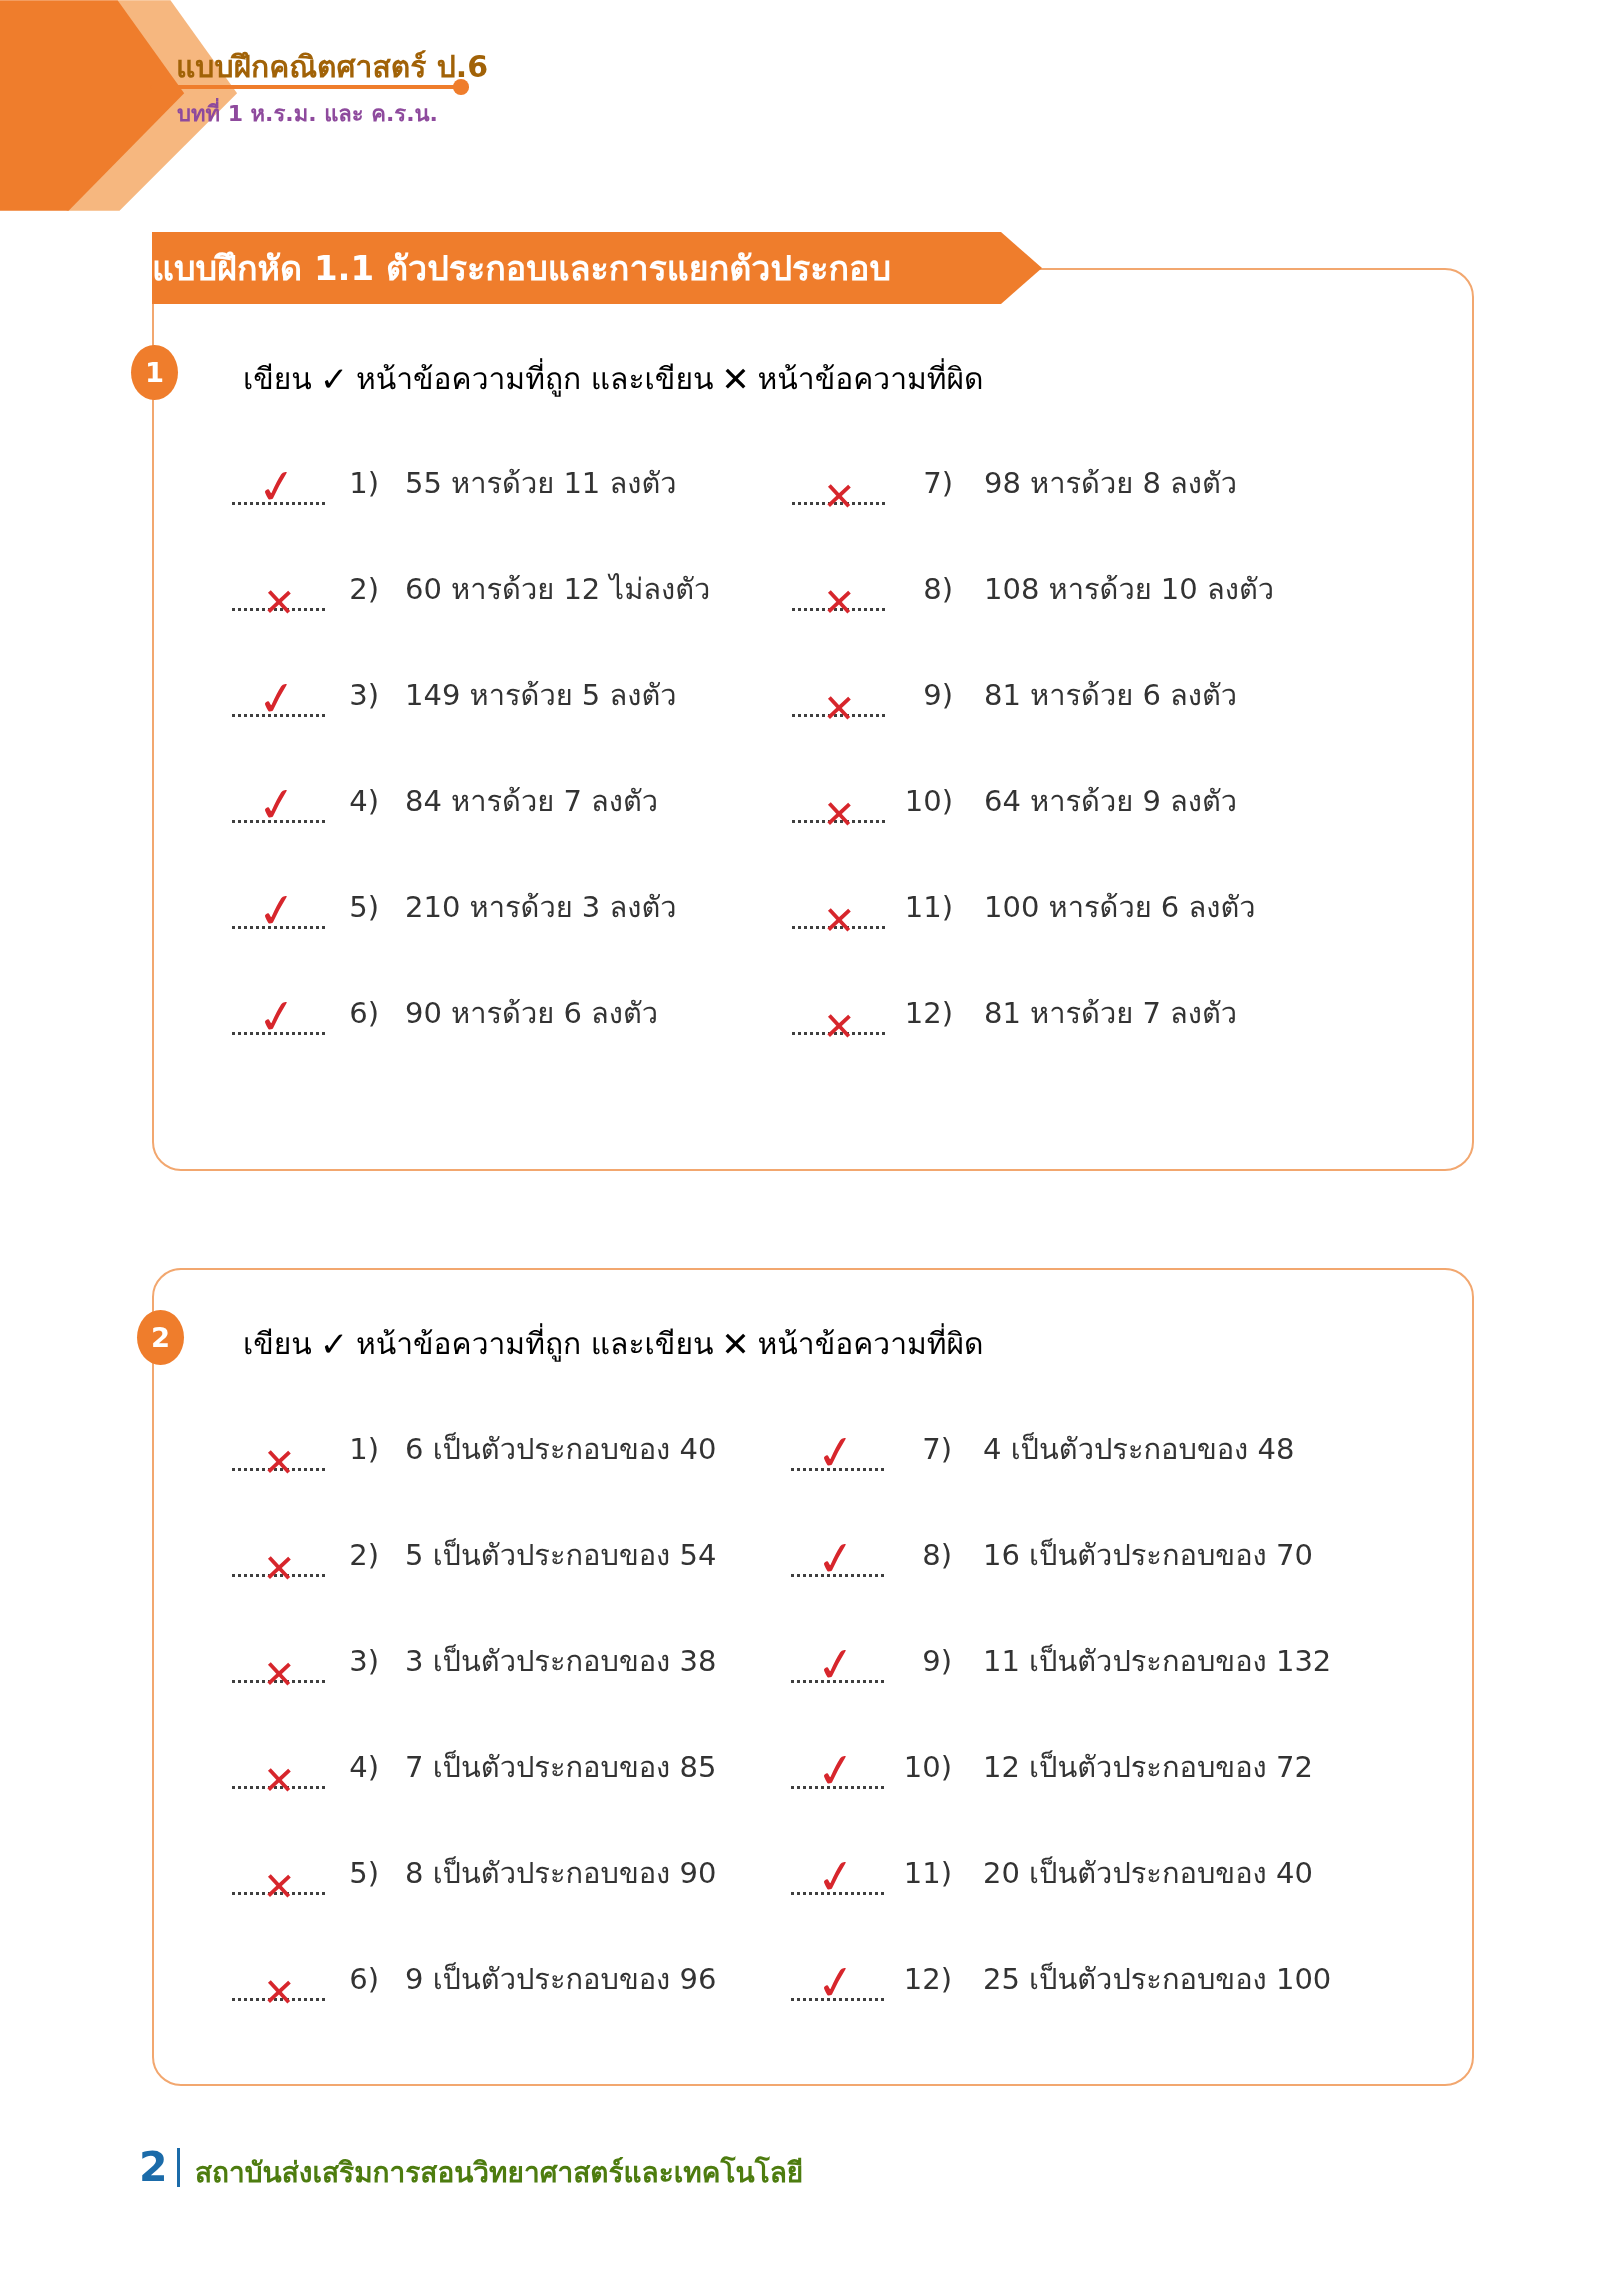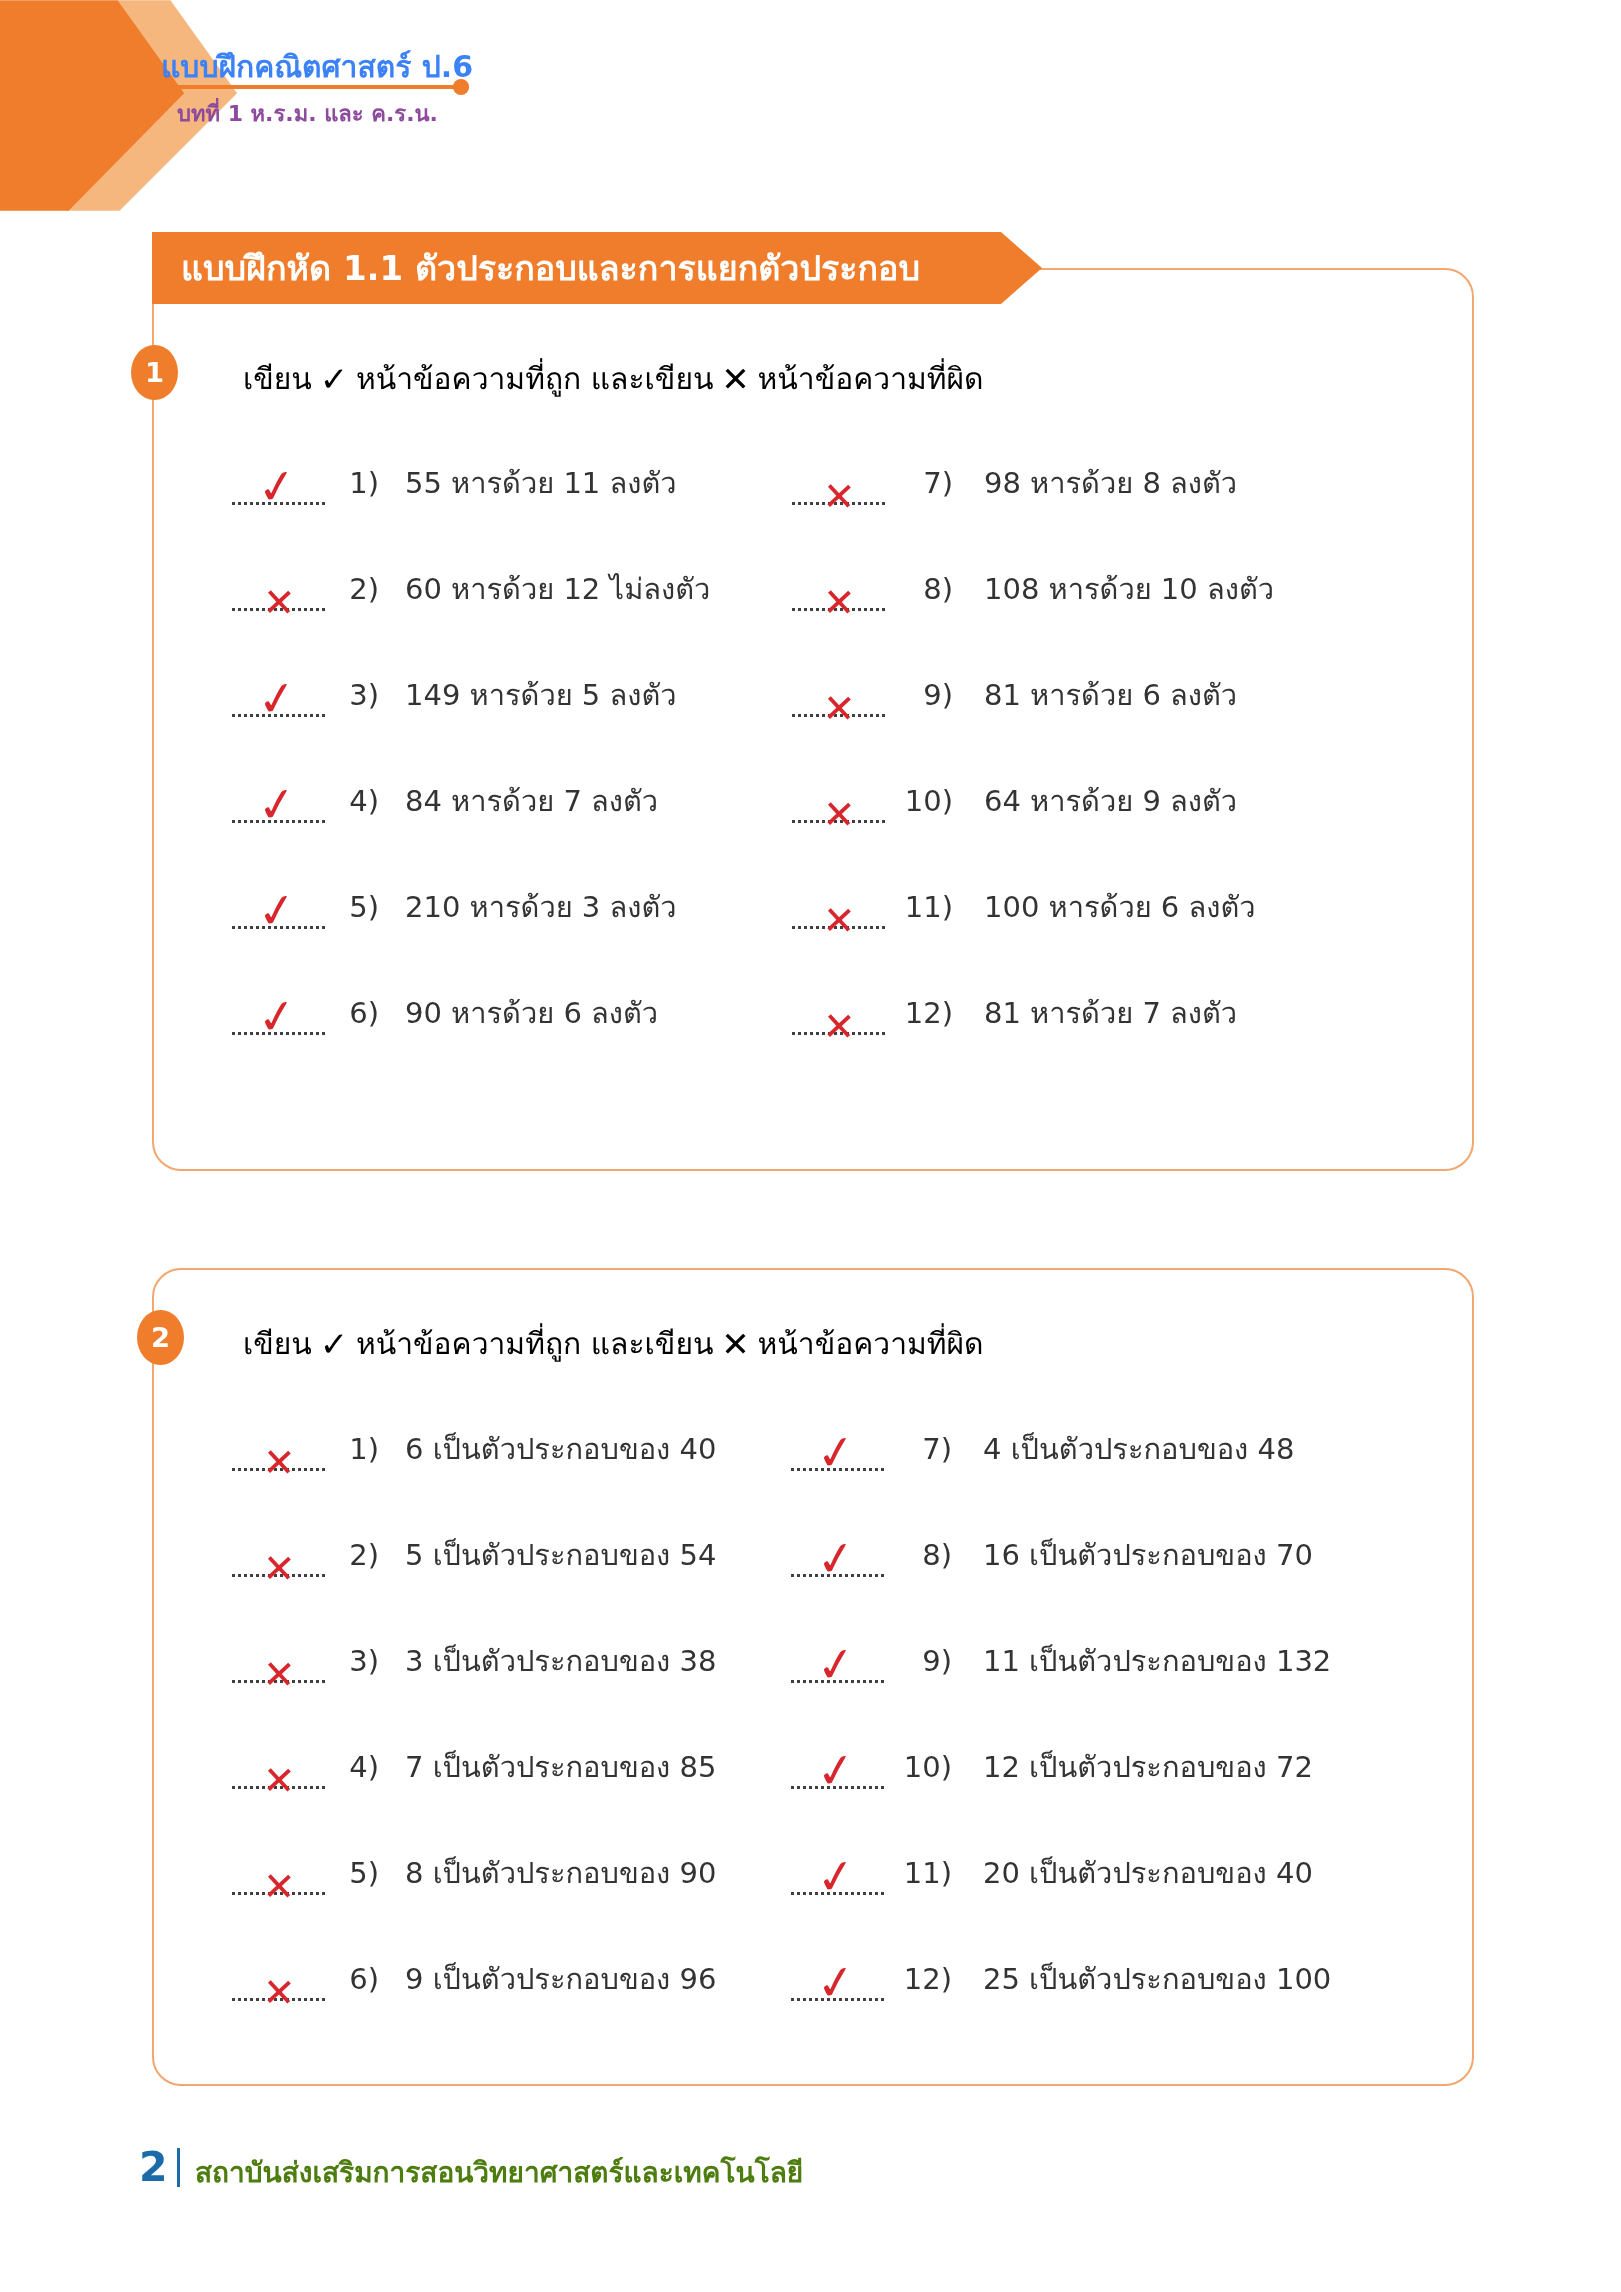--- a/index.html
+++ b/index.html
@@ -3,29 +3,29 @@
 <meta charset="utf-8">
 <style>
   html,body { margin:0; padding:0; background:#ffffff; }
   #page {
     position:relative; width:1621px; height:2293px; background:#fff;
     font-family:"DejaVu Sans","Liberation Sans",sans-serif; color:#333;
     overflow:hidden;
   }
   
   #corner-graphic { position:absolute; left:0; top:0; }
-  .wb-title { position:absolute; left:161px; top:43px; font-size:30px; font-weight:bold; color:#3b82f6; }
+  .wb-title { position:absolute; left:176px; top:43px; font-size:30px; font-weight:bold; color:#a16207; }
   .header-rule { position:absolute; left:150px; top:85px; width:308px; height:3.9px; background:#ef7d2c; border-radius:2px; }
   .header-dot { position:absolute; left:453px; top:79px; width:15.7px; height:15.7px; border-radius:50%; background:#ef7d2c; }
   .ch-title { position:absolute; left:177px; top:96px; font-size:22px; font-weight:bold; color:#8e4a9d; }
   
   .banner {
     position:absolute; left:152px; top:232px; width:890px; height:72px;
     background:#ef7d2c; color:#fff; display:flex; align-items:center;
-    padding-left:29px; box-sizing:border-box; font-size:34px; font-weight:bold;
+    box-sizing:border-box; font-size:34px; font-weight:bold;
     clip-path:polygon(0 0, calc(100% - 41px) 0, 100% 50%, calc(100% - 41px) 100%, 0 100%);
   }
   
   .exbox { position:absolute; border:2.9px solid #f2a76f; border-radius:29px; background:#fff; }
   #box1 { left:152px; top:268px; width:1318px; height:899px; z-index:0; }
   #box2 { left:152px; top:1268px; width:1318px; height:814px; }
   .banner { z-index:2; }
   
   .numcircle {
     position:absolute; width:47px; height:55px; border-radius:50%;

